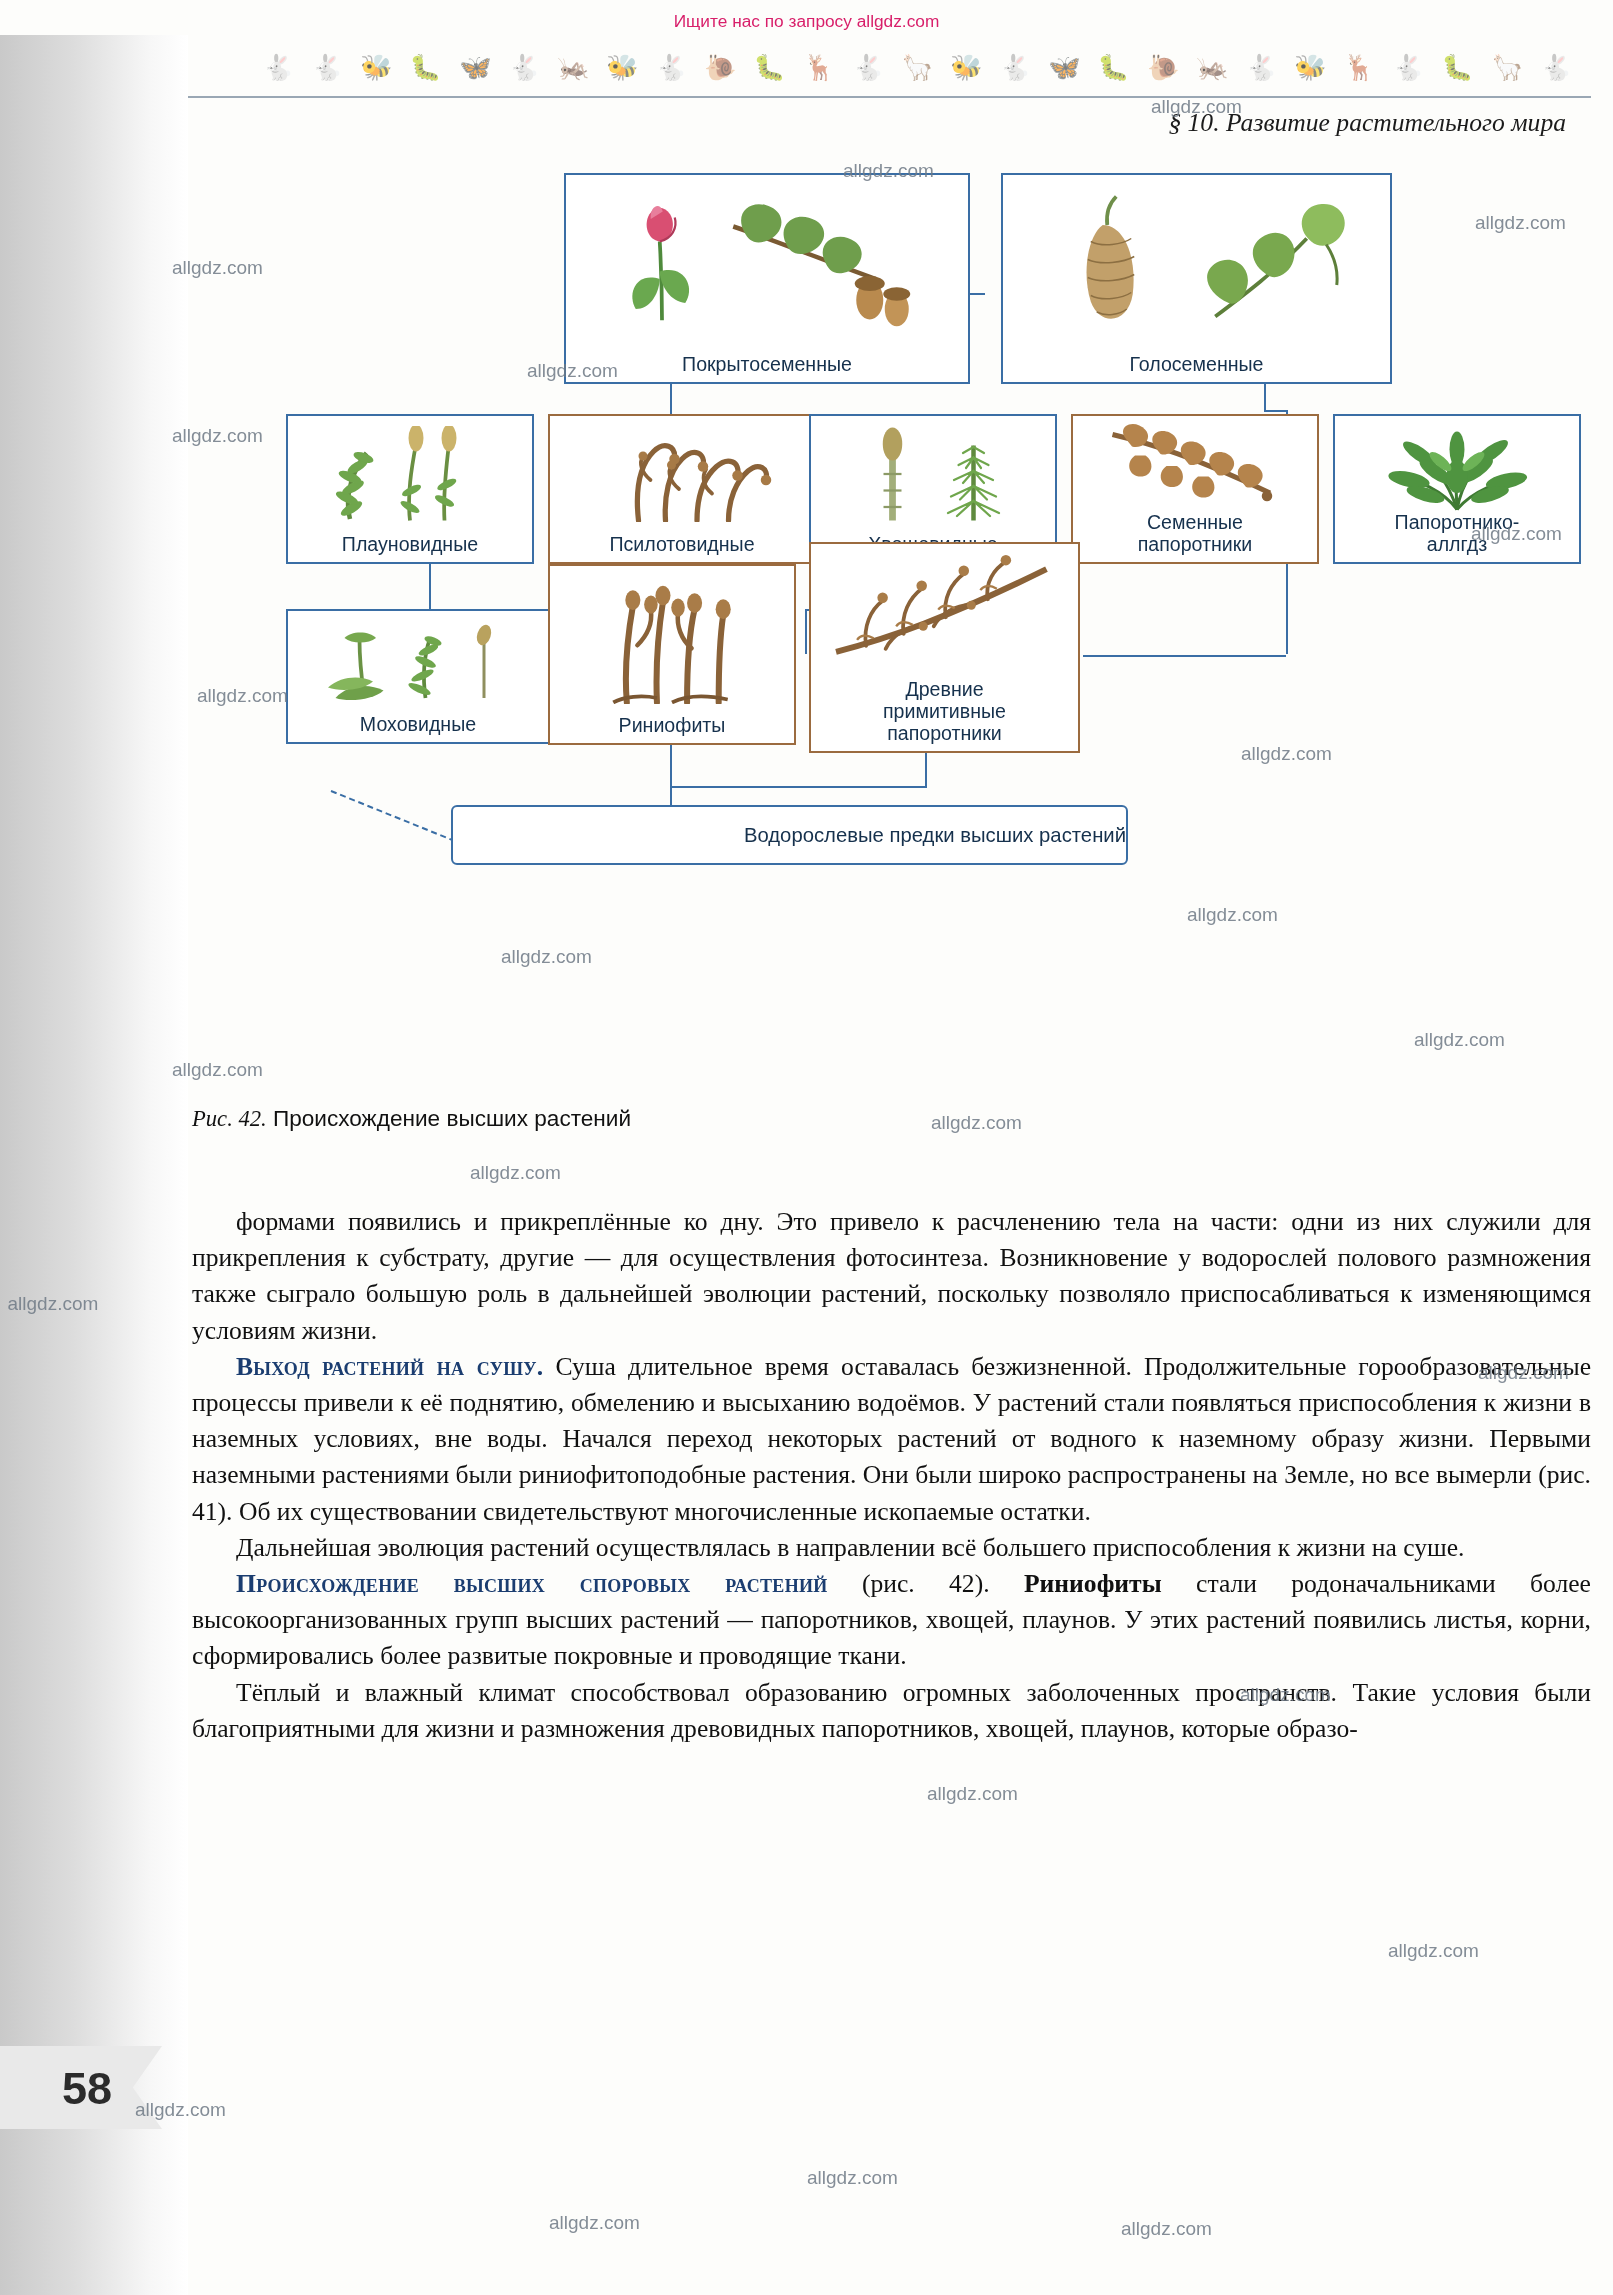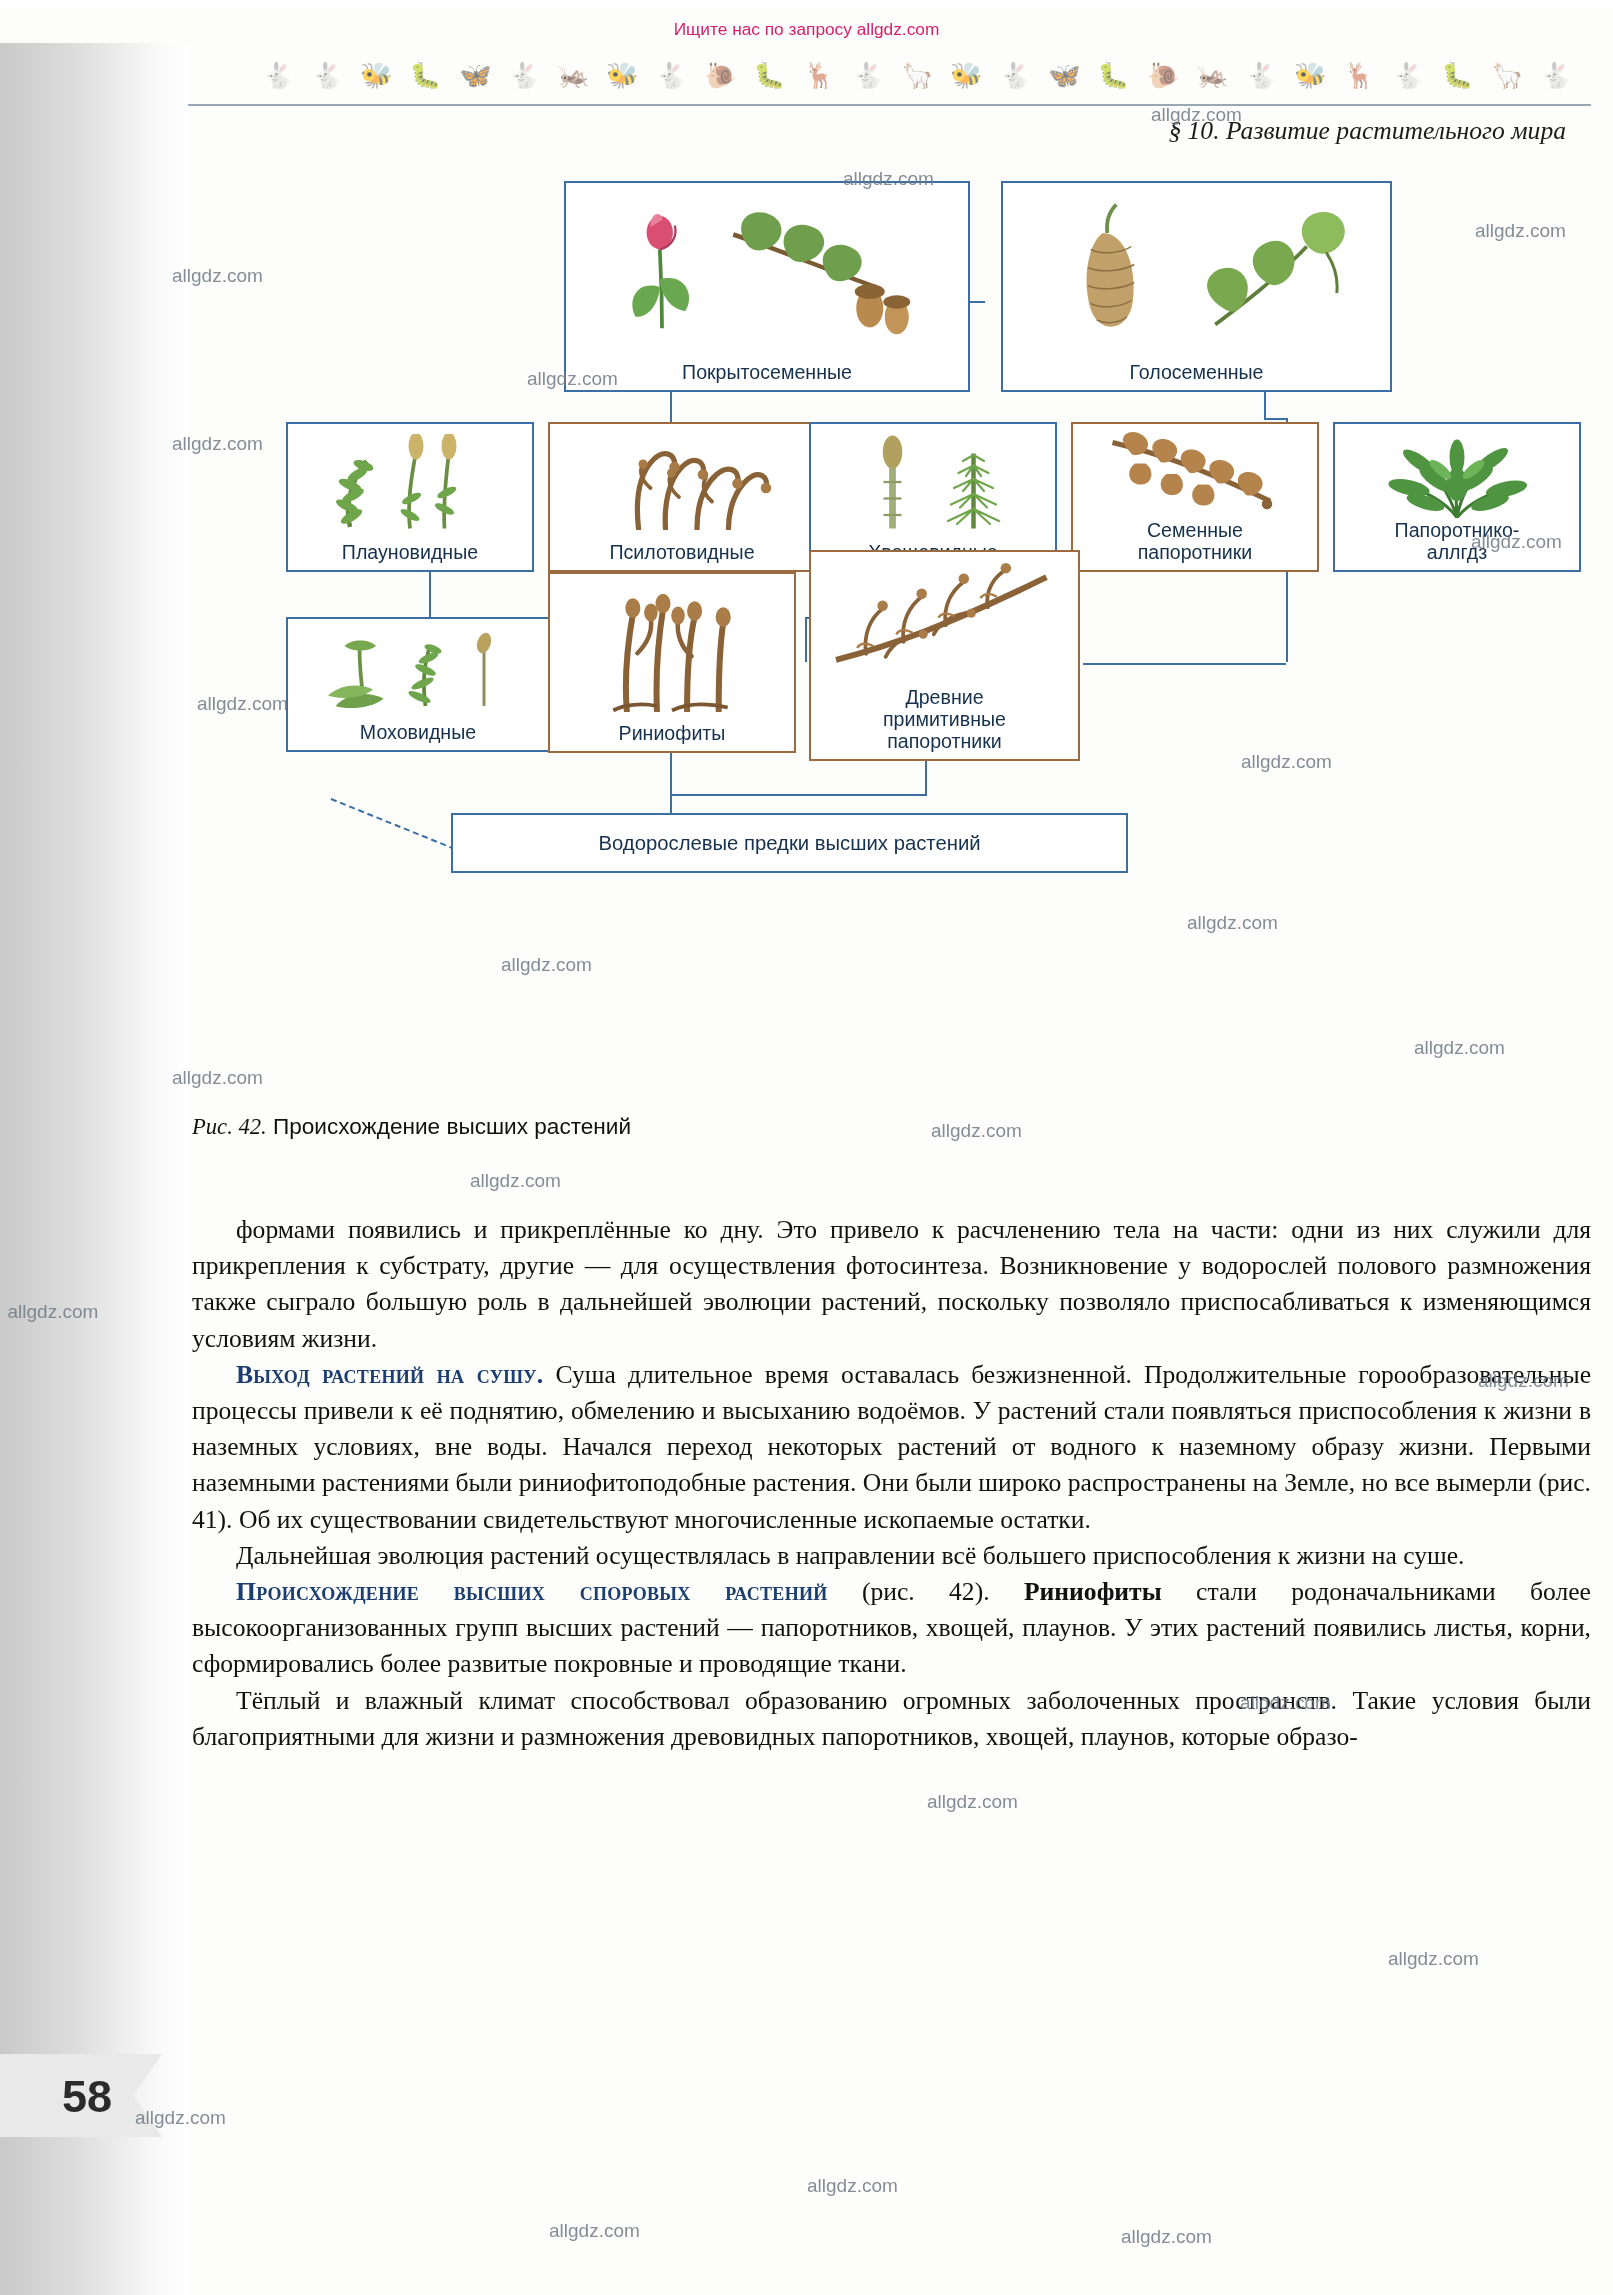--- a/index.html
+++ b/index.html
@@ -6,21 +6,20 @@
   body {
     width:1613px; height:2295px;
     background:#ffffff;
     font-family:"Liberation Serif", serif;
     position:relative;
     overflow:hidden;
   }
   .page {
     position:absolute; inset:0;
     background:#fdfdfb;
-    margin-top:8px;
   }
   
   .top-banner {
     position:absolute; top:0; left:0; width:1613px; height:35px;
     text-align:center;
     font-family:"Liberation Sans", sans-serif;
     font-size:17.3px;
     color:#d81f6a;
     padding-top:10.5px;
     box-sizing:border-box;
@@ -78,21 +77,21 @@
     font-family:"Liberation Sans", sans-serif;
     font-size:19.6px;
     color:#16314d;
     text-align:center;
     line-height:1.12;
     padding:1.5px 3px 6px 3px;
   }
   .node.root {
     border-color:#3a6ea5;
     flex-direction:row;
-    align-items:center; justify-content:center;
+    align-items:center; justify-content:flex-end;border-radius:6px;
   }
   .node.root .caption { font-size:20.3px; padding:0; }
   .conn {
     position:absolute;
     background:#3a6ea5;
   }
   .conn.h { height:2.3px; }
   .conn.v { width:2.3px; }
   .conn.dash {
     background:none;

